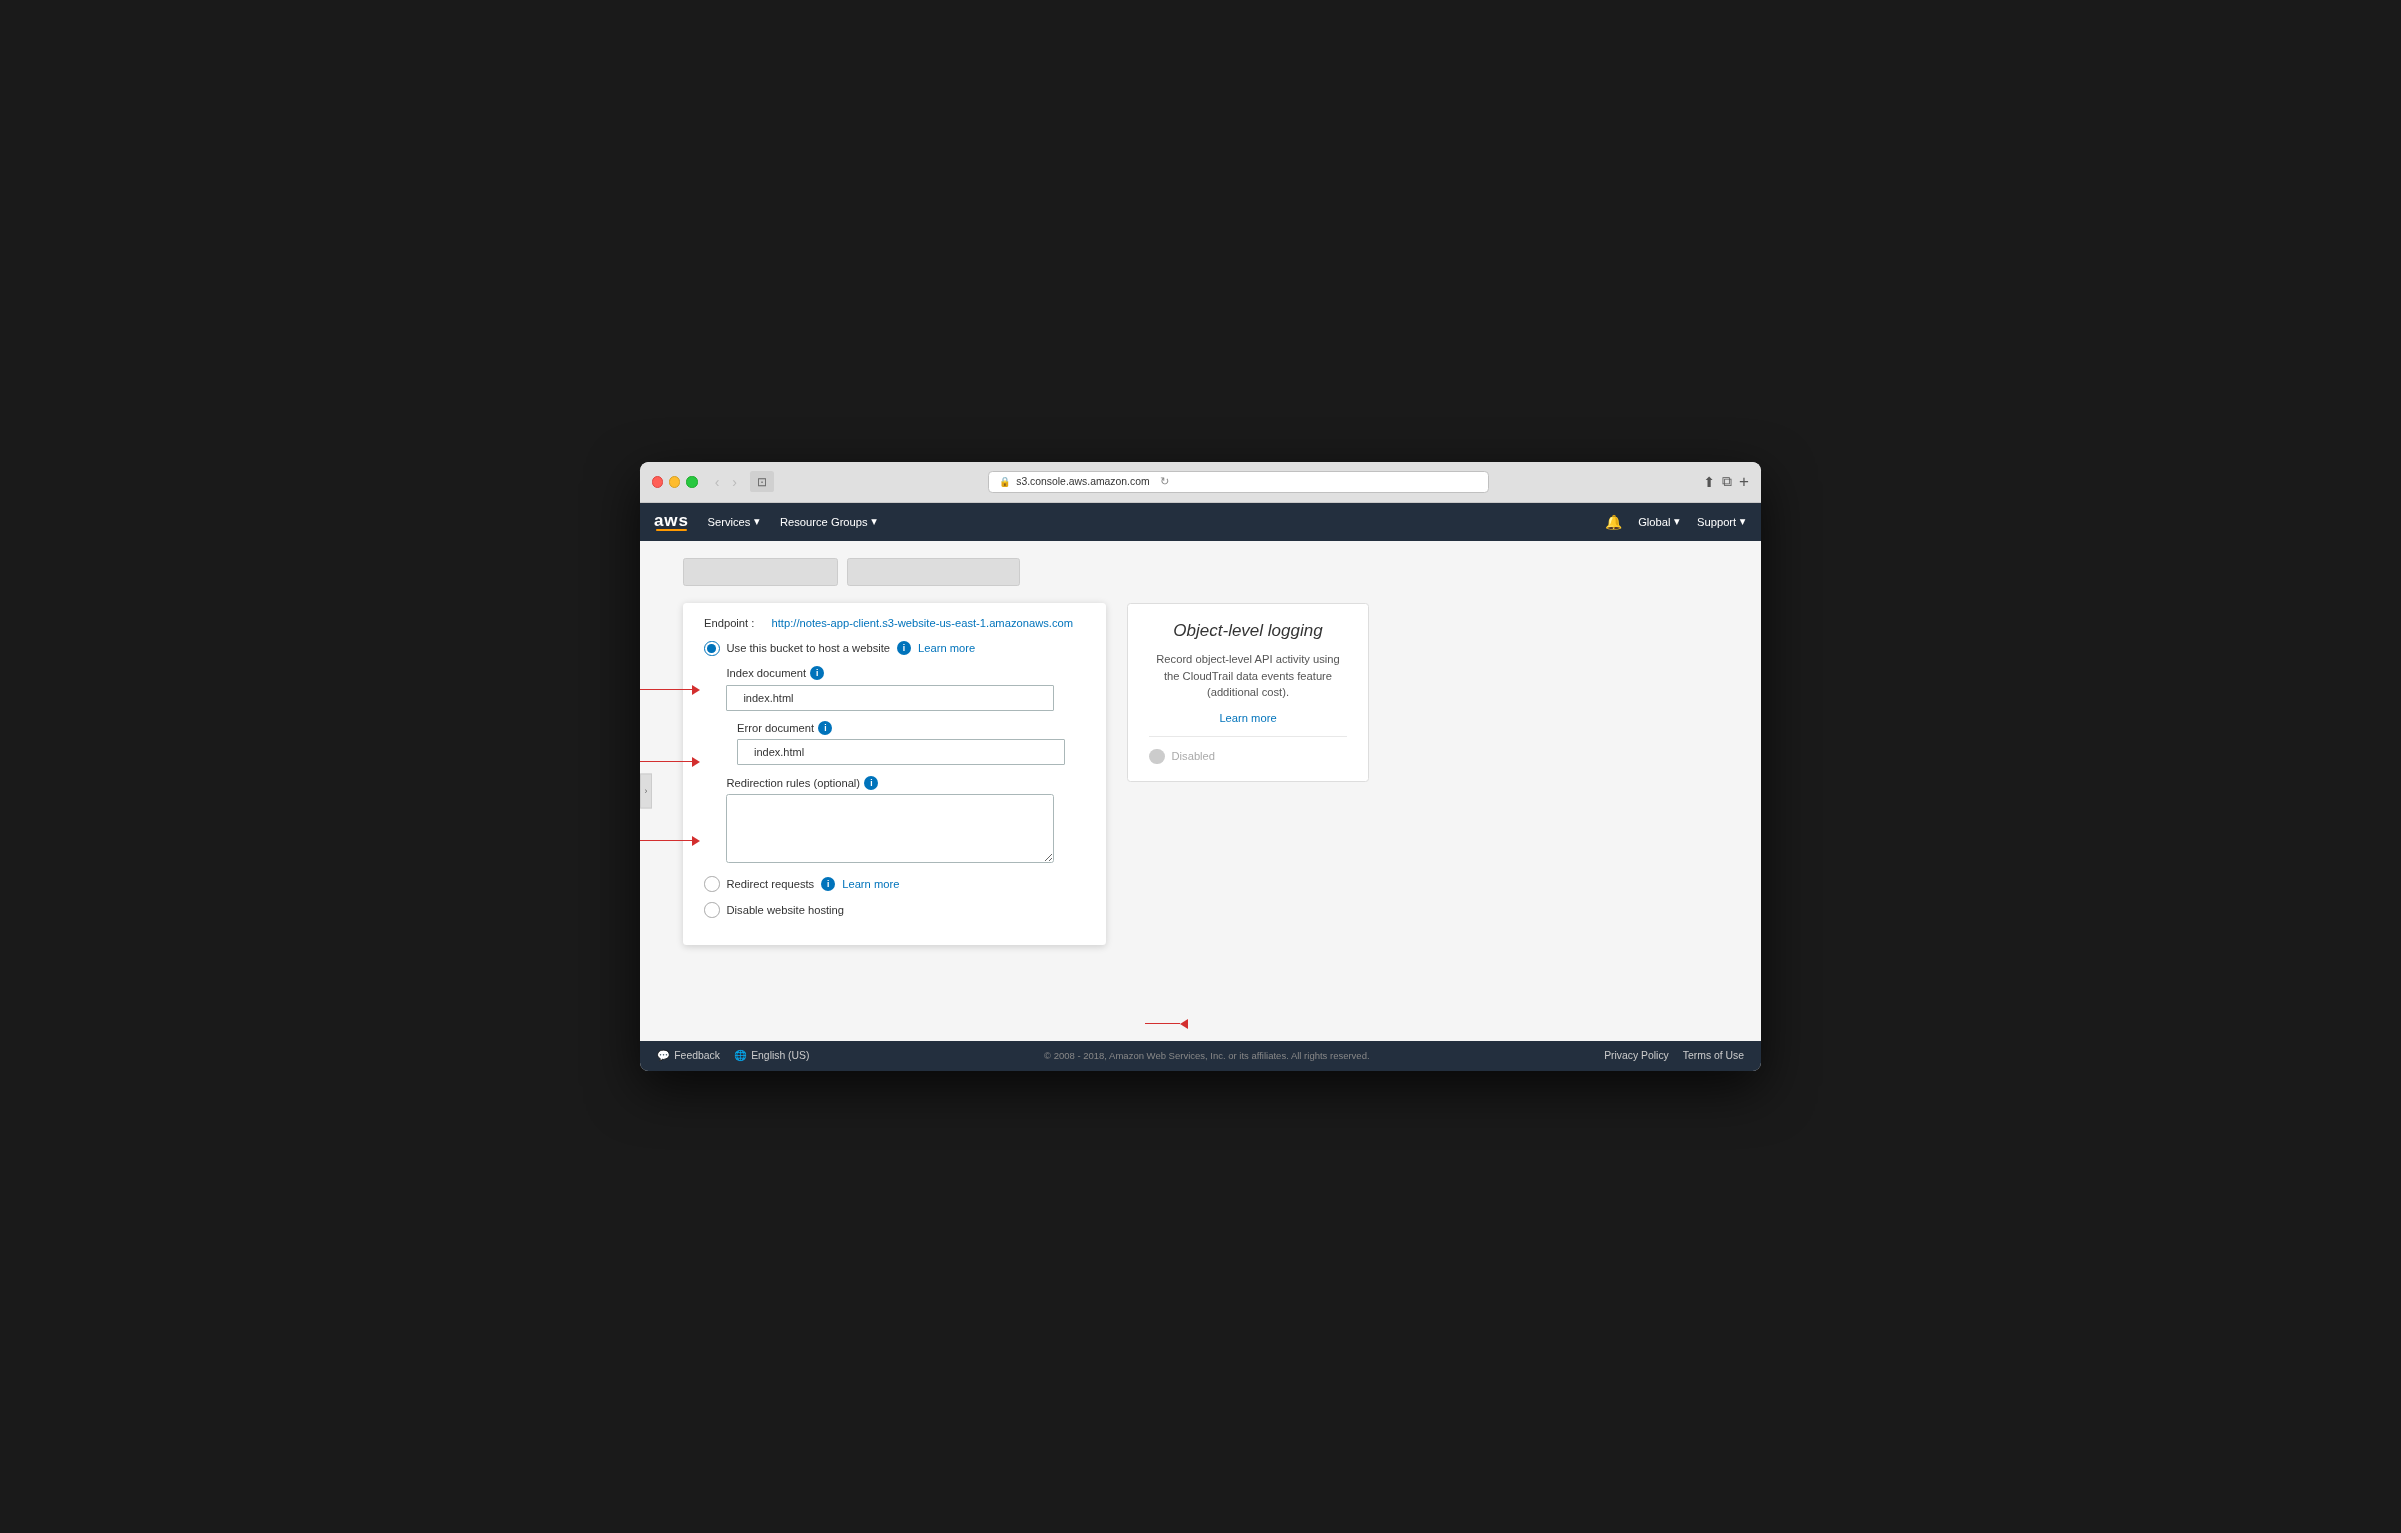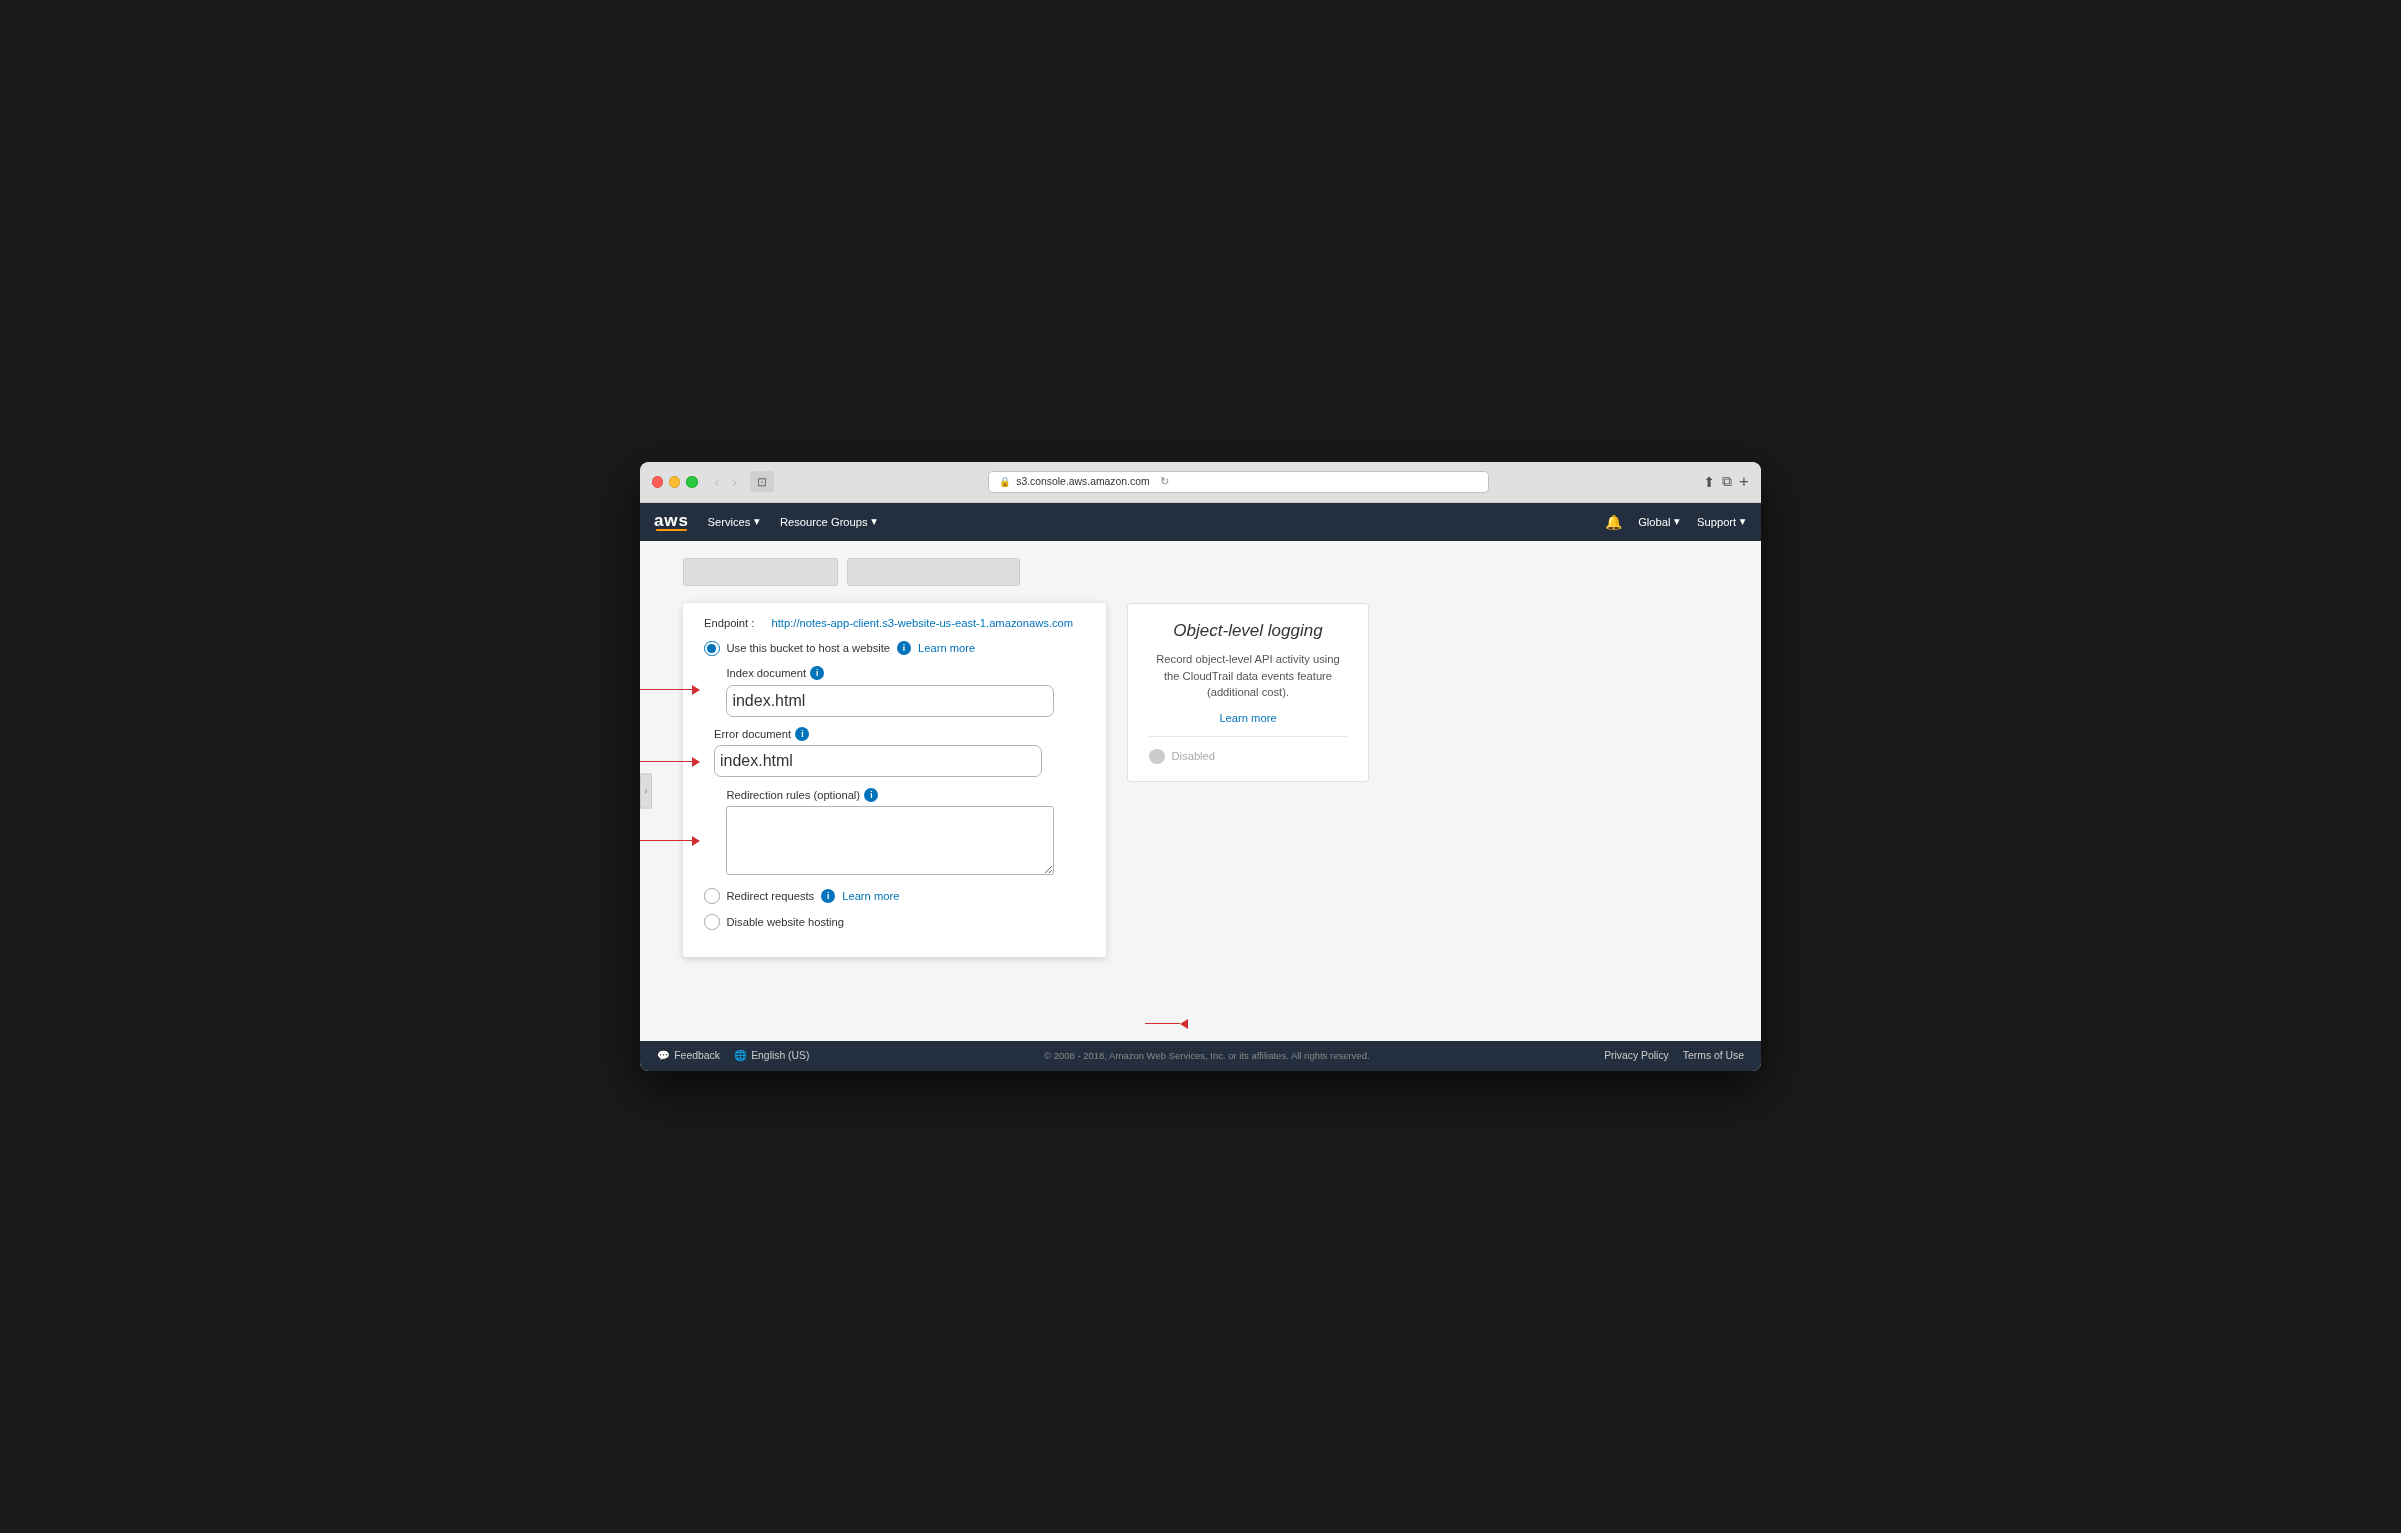--- a/index.html
+++ b/index.html
@@ -337,23 +337,23 @@
       color: #333;
       margin-bottom: 4.3px;
       display: flex;
       align-items: center;
       gap: 4.3px;
     }
 
     .field-input {
       width: 100%;
       border: 0.9px solid #aab7b8;
-      border-radius: 7px;
-      padding: 6px 5px;
-      font-size: 16px;
+      border-radius: 1px;
+      padding: 6px 16px;
+      font-size: 11px;
       color: #333;
       outline: none;
       max-width: 328px;
     }
 
     .field-textarea {
       width: 100%;
       border: 0.9px solid #aab7b8;
       border-radius: 2.6px;
       padding: 6px 8.6px;
@@ -607,21 +607,21 @@
           </div>
 
           <div class="field-group" style="margin-left:22.4px;">
             <div class="field-label">
               <span>Index document</span>
               <span class="info-icon">i</span>
             </div>
             <input class="field-input" type="text" value="index.html" style="">
           </div>
 
-          <div class="field-group" style="margin-left:10px;">
+          <div class="field-group" style="margin-left:33px;">
             <div class="field-label">
               <span>Error document</span>
               <span class="info-icon">i</span>
             </div>
             <input class="field-input" type="text" value="index.html" style="">
           </div>
 
           <div class="field-group" style="margin-left:22.4px;">
             <div class="field-label">
               <span>Redirection rules (optional)</span>

